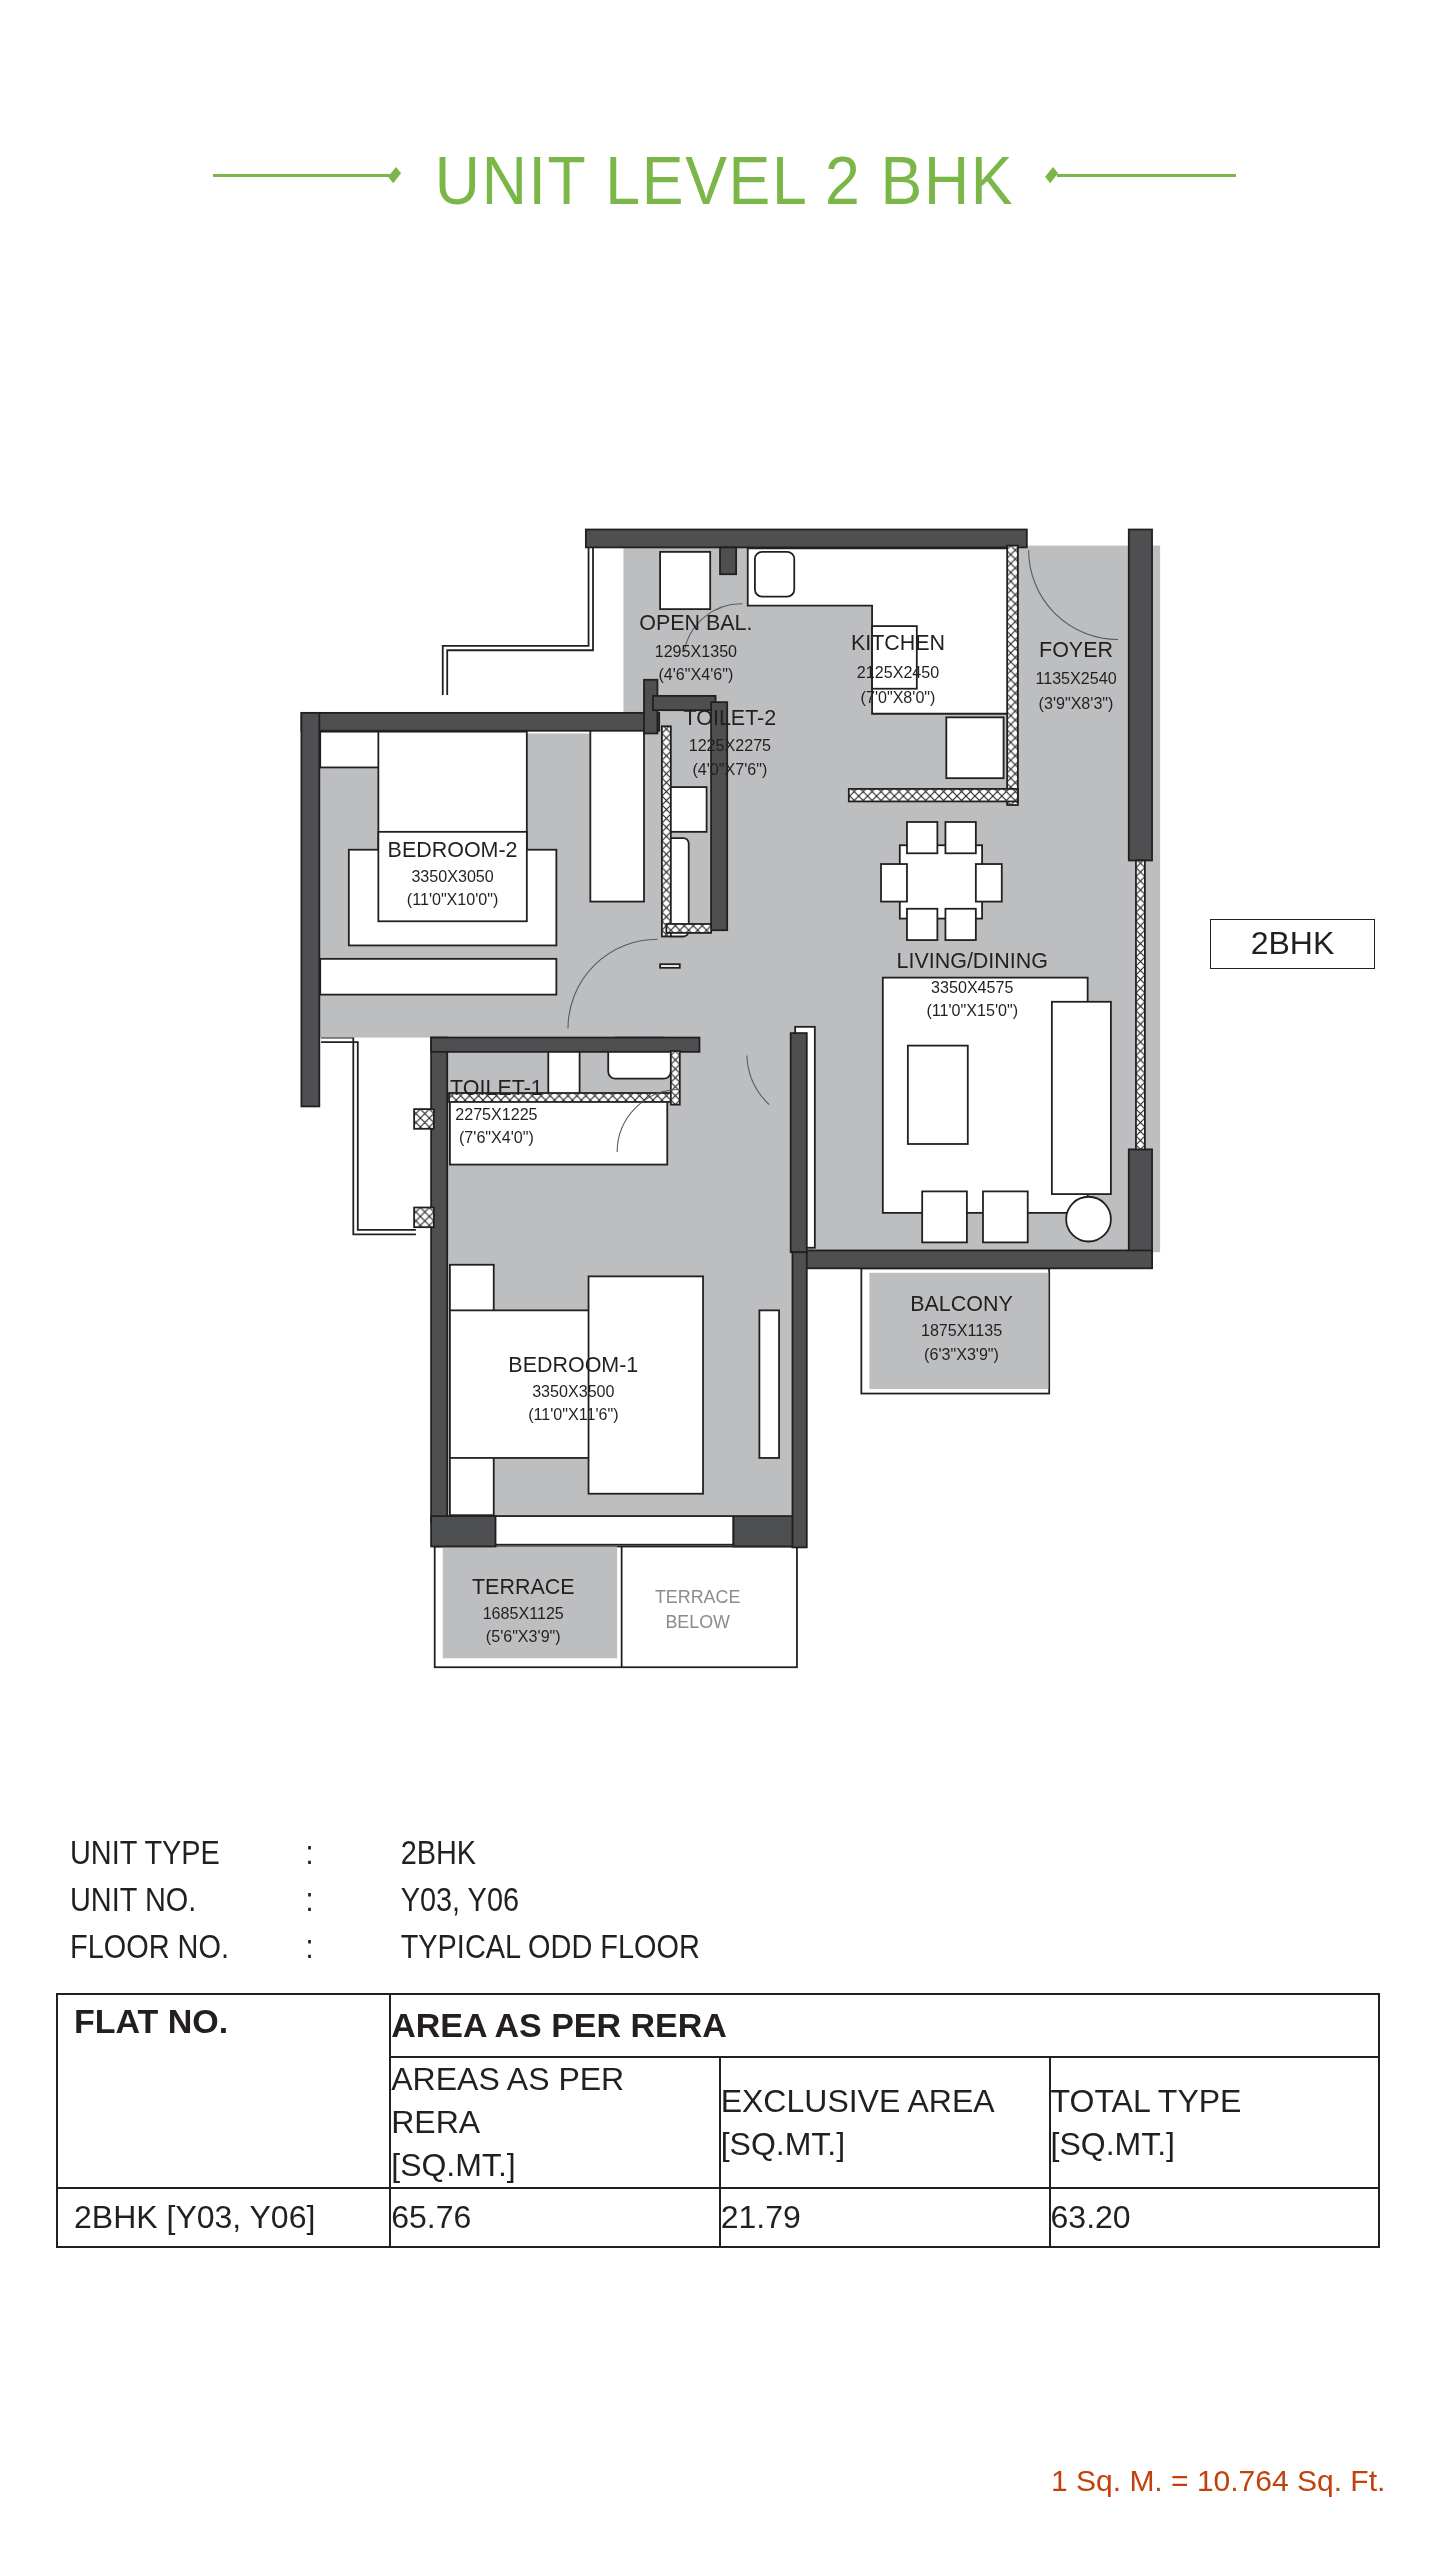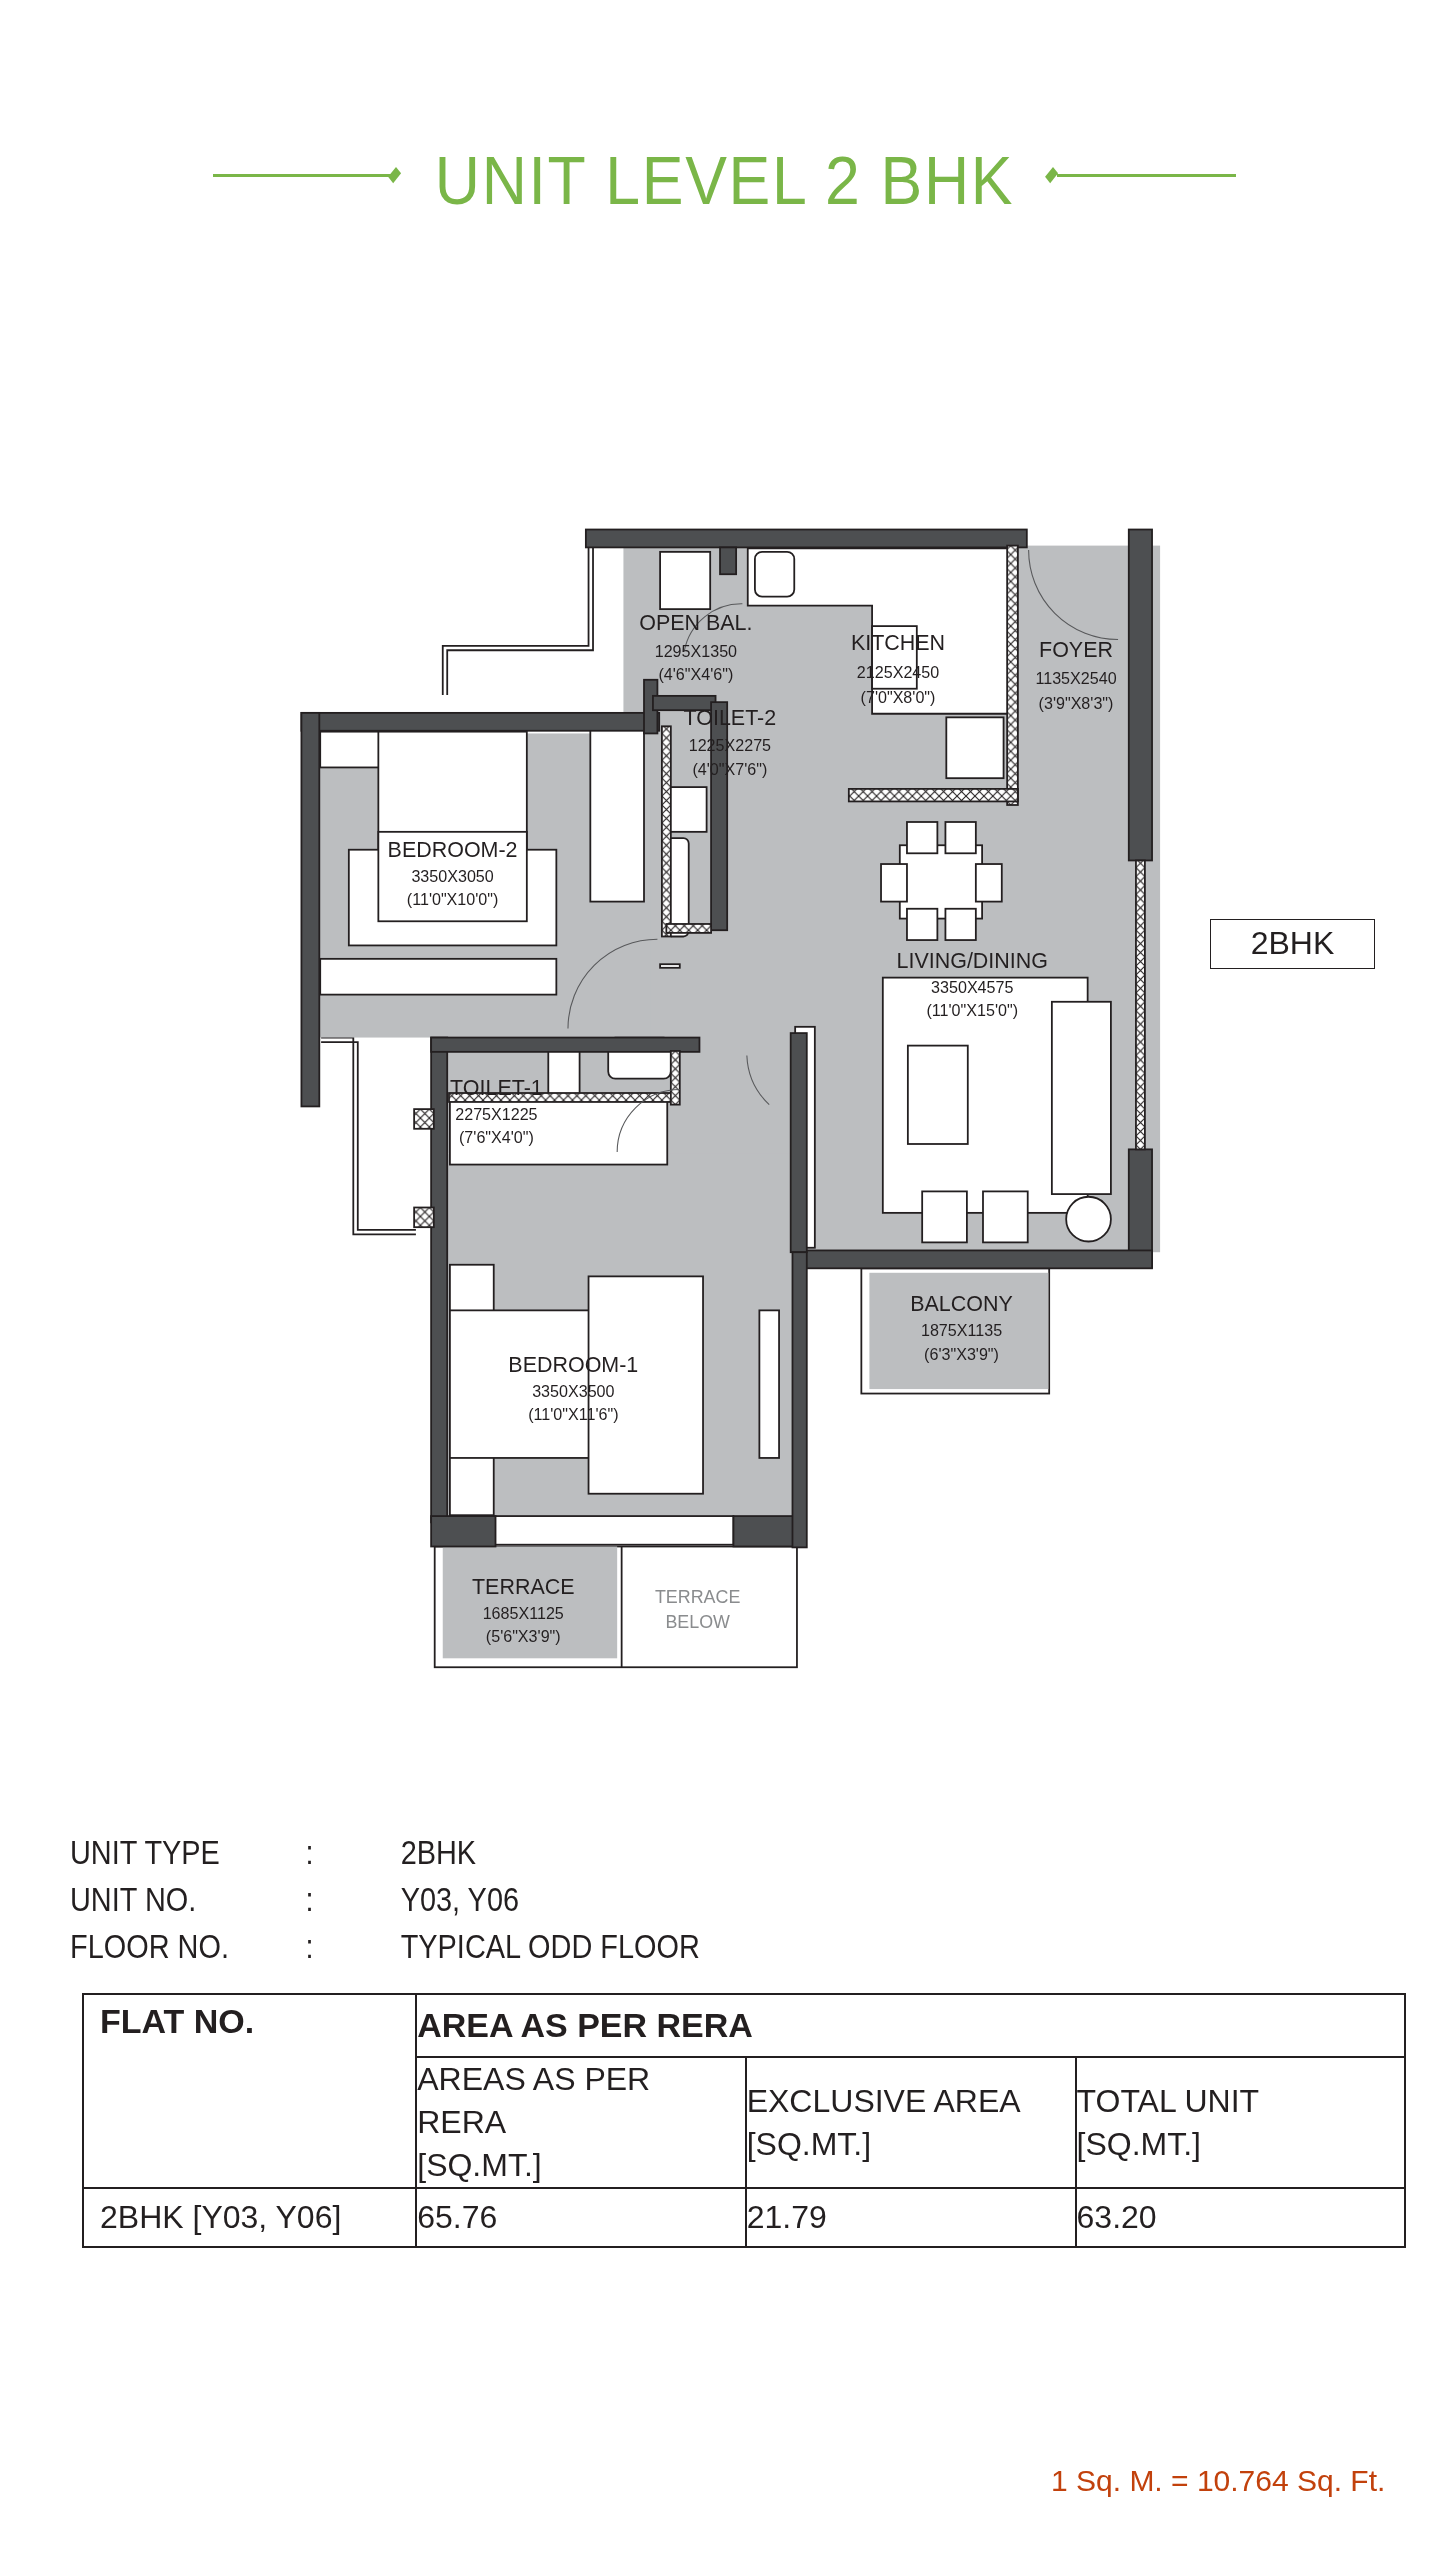--- a/index.html
+++ b/index.html
@@ -12,21 +12,21 @@
   .diamond.left{left:390px;}
   .diamond.right{left:1047px;}
   .title-text{position:absolute;left:0;width:1449px;top:0;text-align:center;font-size:68px;color:#7ab648;letter-spacing:1.8px;transform:scaleX(0.92);font-family:"Liberation Sans",sans-serif;line-height:89px;}
   svg.plan{position:absolute;left:0;top:0;}
   .room-label{font-family:"Liberation Sans",sans-serif;fill:#231f20;}
   .unit-tag{position:absolute;left:1210px;top:919px;width:165px;height:50px;border:1.8px solid #231f20;box-sizing:border-box;text-align:center;font-size:32px;line-height:47px;}
   .info{position:absolute;left:70px;top:1829px;font-size:34px;line-height:47px;transform:scaleX(0.85);transform-origin:left top;}
   .info-row{display:flex;}
   .info-row .k{width:277px;}
   .info-row .c{width:112px;}
-  table.area{position:absolute;left:82px;top:1993px;width:1324px;border-collapse:collapse;font-size:32px;}
+  table.area{position:absolute;left:56px;top:1993px;width:1324px;border-collapse:collapse;font-size:32px;}
   table.area td{border:2.7px solid #231f20;text-align:left;vertical-align:middle;padding:0;}
   .th-flat{text-align:left !important;vertical-align:top !important;font-weight:bold;padding:7.2px 0 0 16px !important;width:317px;font-size:34px;}
   .th-main{font-weight:bold;height:61px;font-size:34px;}
   .th-sub{height:98px;line-height:43px;width:329px;}
   .row-flat{text-align:left;padding-left:16px !important;height:57px;}
   .note{position:absolute;left:1051px;top:2464px;font-size:30px;color:#c2410c;}
 </style>
 </head>
 <body>
 
@@ -218,21 +218,21 @@
 
 <table class="area">
   <tbody>
       <tr>
     <td class="th-flat" rowspan="2">FLAT NO.</td>
     <td class="th-main" colspan="3">AREA AS PER RERA</td>
   </tr>
   <tr>
     <td class="th-sub"><span>AREAS AS PER RERA</span><br><span>[SQ.MT.]</span></td>
     <td class="th-sub"><span>EXCLUSIVE AREA</span><br><span>[SQ.MT.]</span></td>
-    <td class="th-sub"><span>TOTAL UNIT</span><br><span>[SQ.MT.]</span></td>
+    <td class="th-sub"><span>TOTAL TYPE</span><br><span>[SQ.MT.]</span></td>
   </tr>
   <tr>
     <td class="row-flat">2BHK [Y03, Y06]</td>
     <td>65.76</td>
     <td>21.79</td>
     <td>63.20</td>
   </tr>
 </tbody>
   </table>
 

